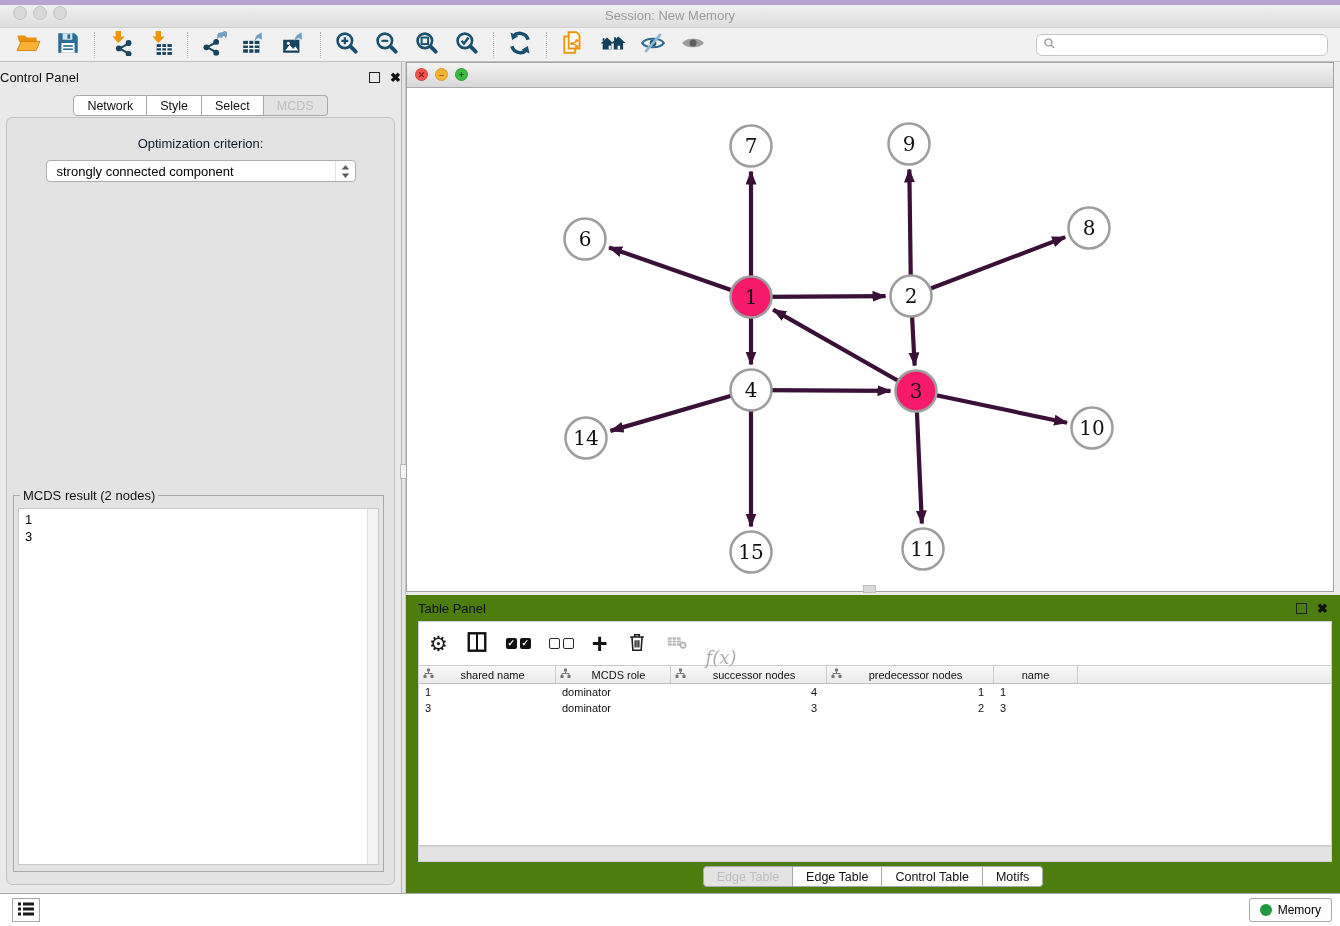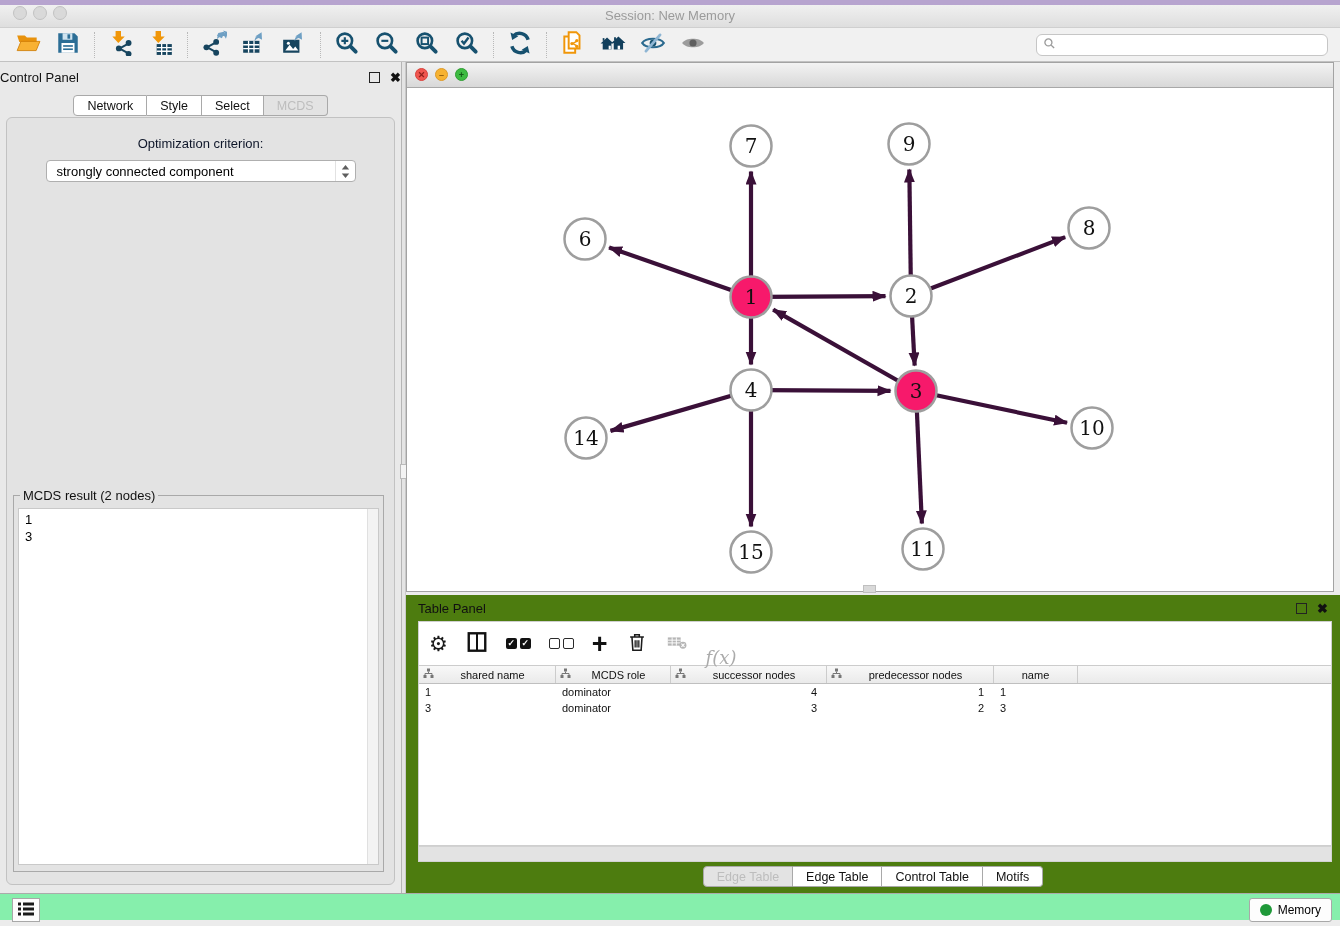--- a/index.html
+++ b/index.html
@@ -84,21 +84,21 @@
   .th { display:flex; align-items:center; border-right:1px solid #CCC; font-size:11px; color:#111; padding:0 4px; }
   .th .lbl { flex:1; text-align:center; }
   .trow { display:flex; height:16px; font-size:11px; color:#111; }
   .td { padding:0 6px; line-height:16px; white-space:nowrap; overflow:hidden; }
   .c0{width:137px} .c1{width:115px} .c2{width:156px} .c3{width:167px} .c4{width:84px}
   .ralign { text-align:right; padding-right:10px; }
   #tp-hscroll { position:absolute; left:12px; right:8px; top:251px; height:16px; background:#E3E3E3; border:1px solid #D2D2D2; }
   #tp-tabs { position:absolute; left:0; right:0; top:271px; display:flex; justify-content:center; }
 
   
-  #statusbar { top:893px; left:0; width:1340px; height:27px; background:#86efac; border-top:1px solid #ABABAB; }
+  #statusbar { top:893px; left:0; width:1340px; height:33px; background:#ffffff; border-top:1px solid #ABABAB; }
   #list-btn { position:absolute; left:12px; top:4px; width:28px; height:24px; background:#FDFDFD; border:1px solid #A8A8A8; display:flex; align-items:center; justify-content:center; cursor:pointer; }
   #memory-btn { position:absolute; right:8px; top:4px; height:24px; background:#FDFDFD; border:1px solid #A8A8A8; border-radius:3px; display:flex; align-items:center; gap:6px; padding:0 10px; font-size:12px; cursor:pointer; }
   #memory-dot { width:12px; height:12px; border-radius:50%; background:#1F9939; }
 </style>
 </head>
 <body>
 
 <div id="top-strip" class="abs"></div>
 <div id="titlebar" class="abs">
   <span class="tl tl1"></span>

